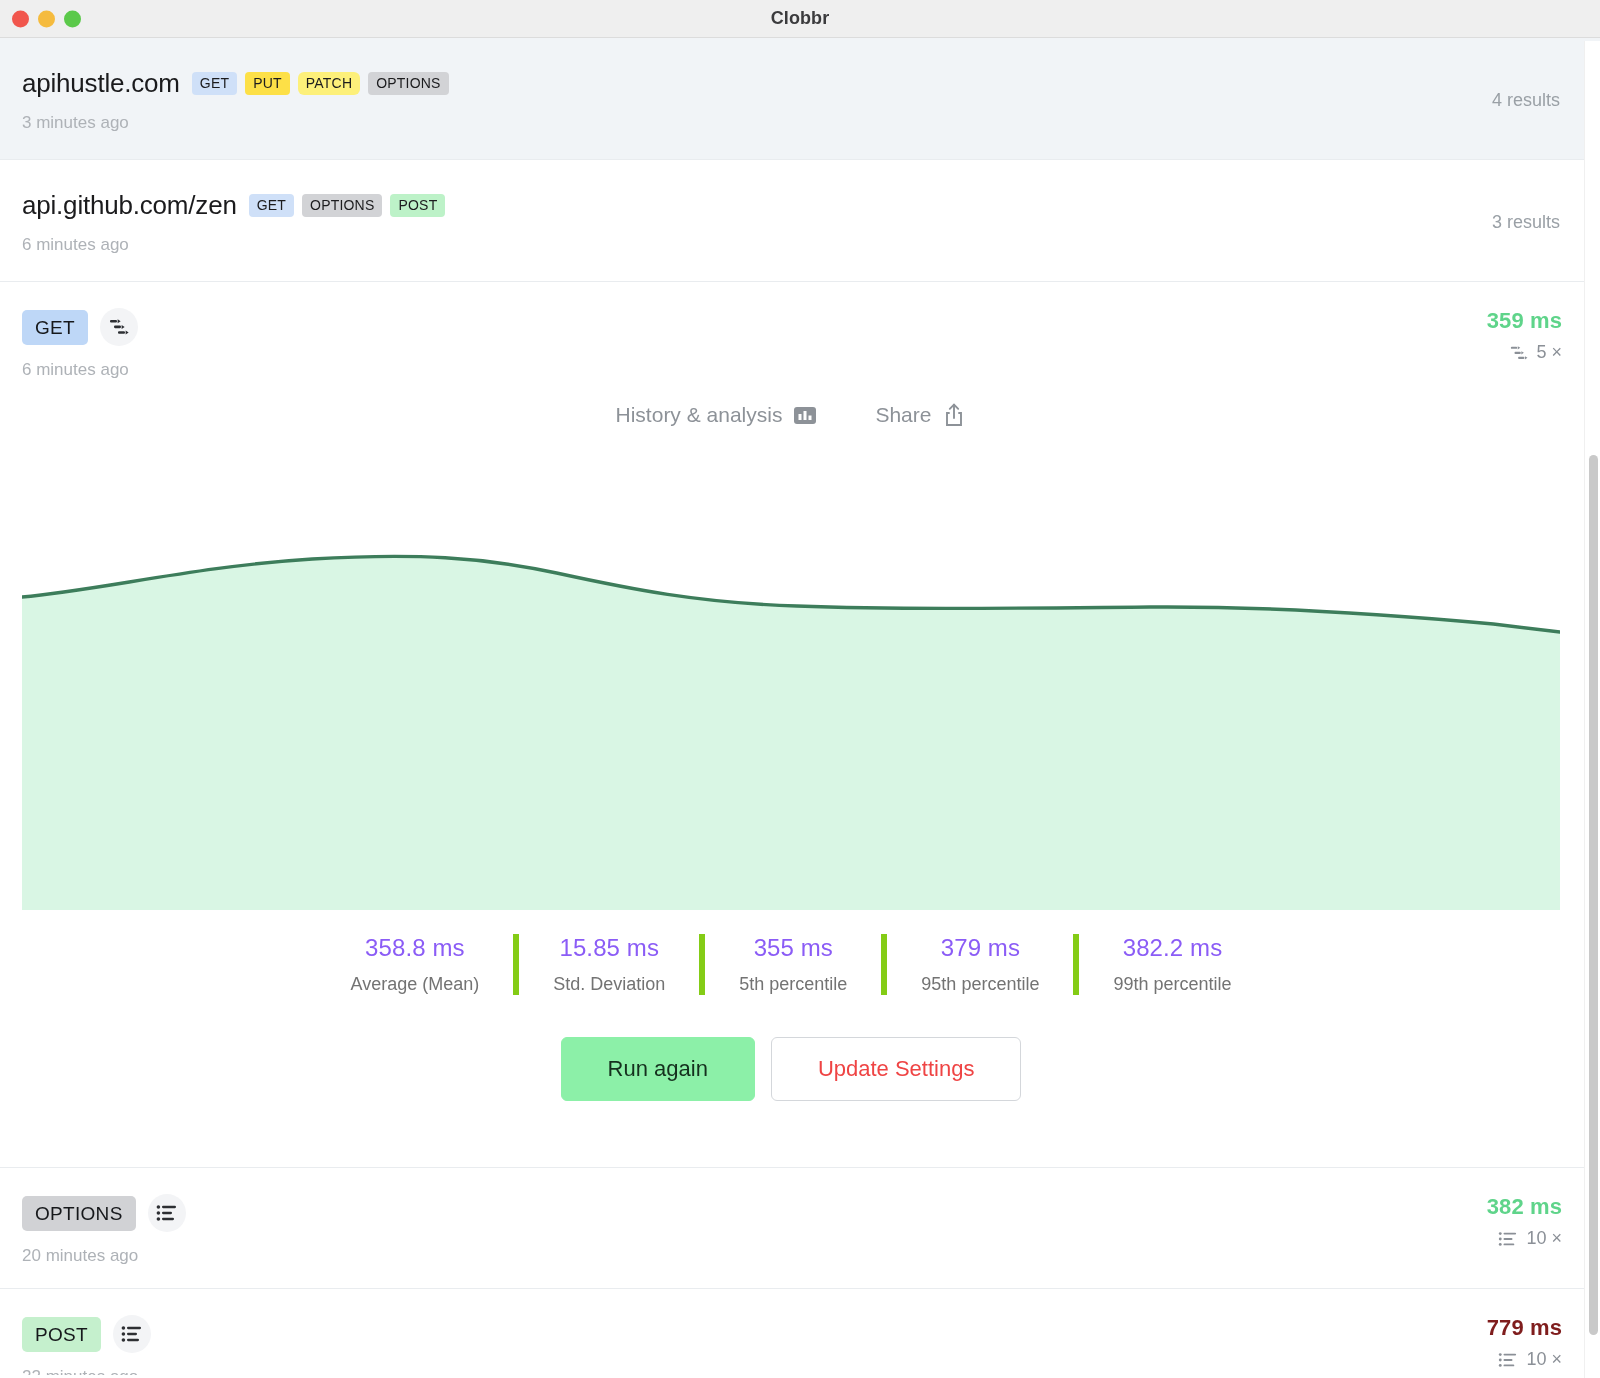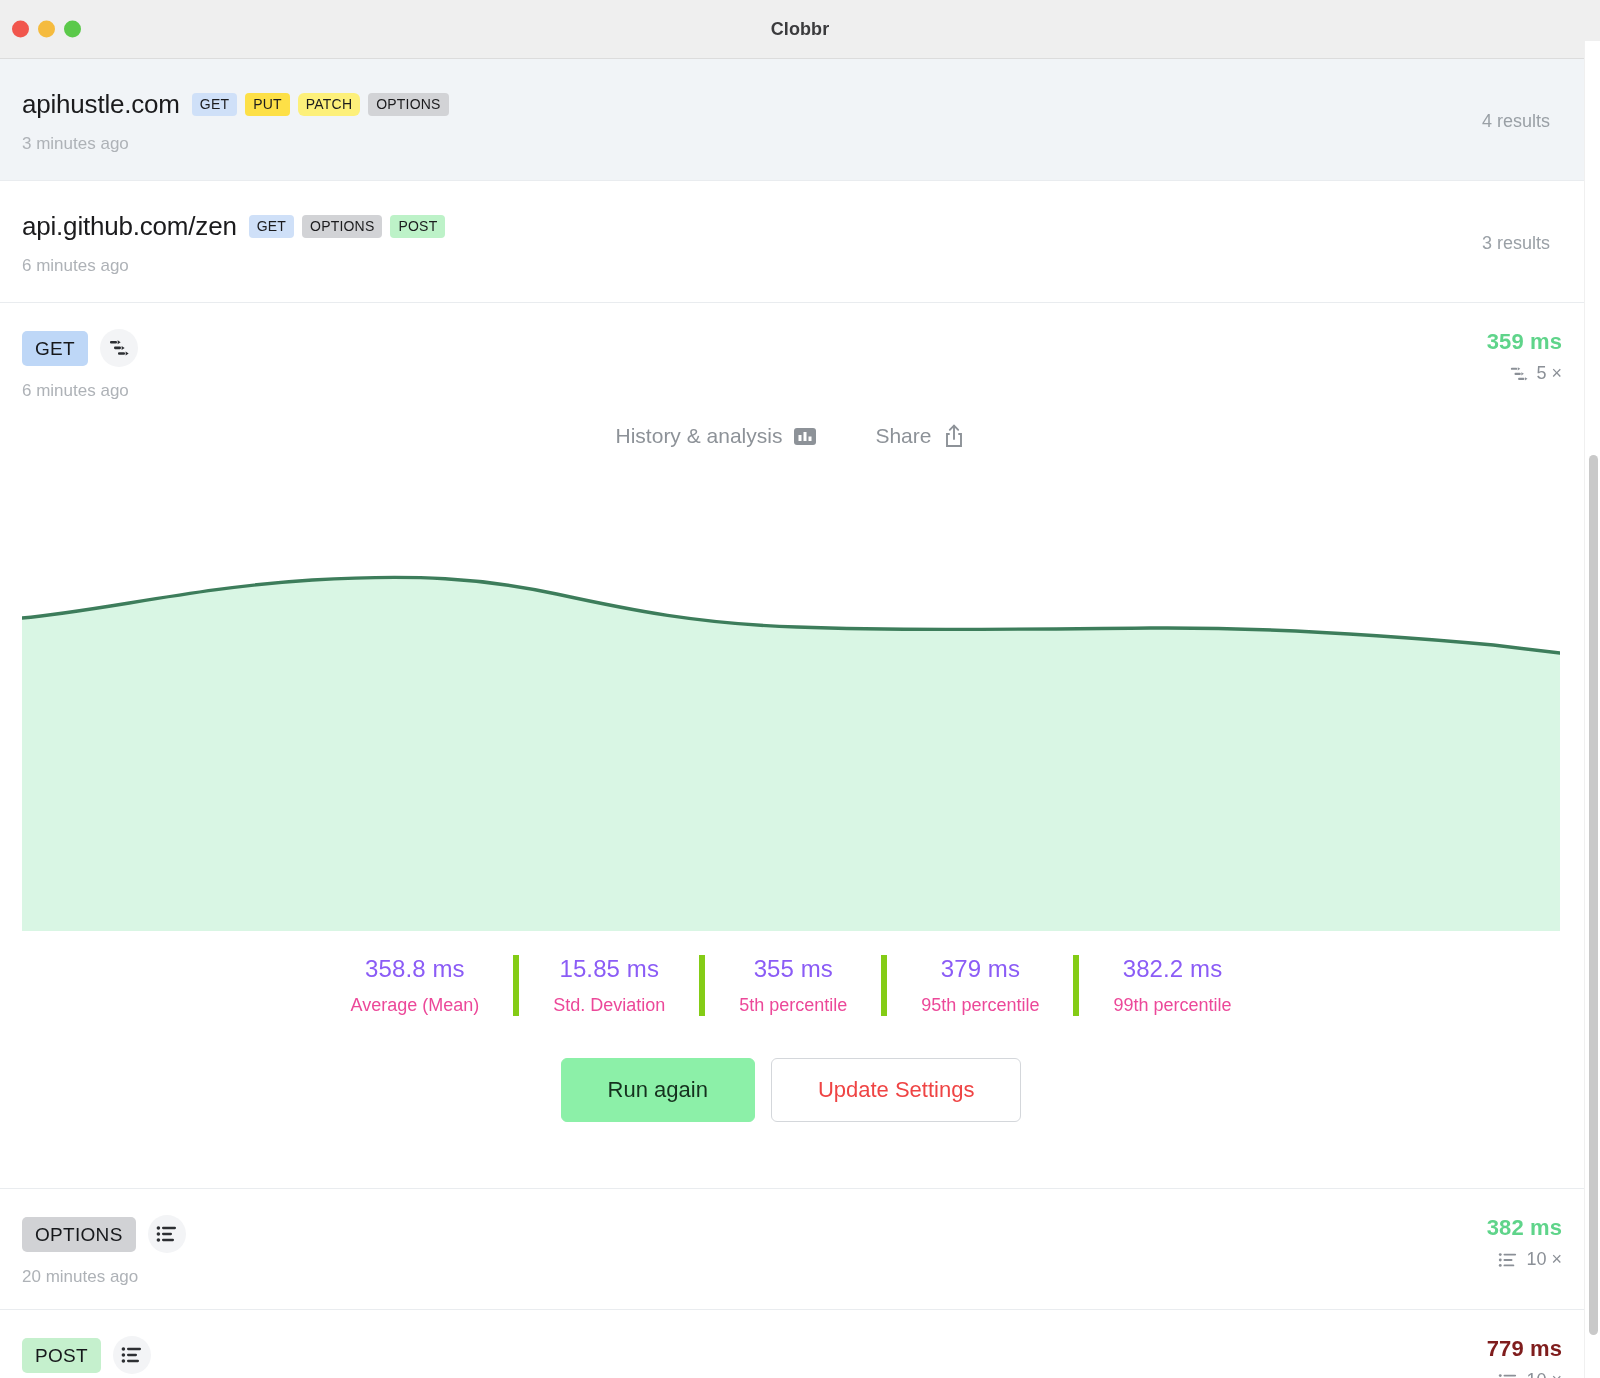--- a/index.html
+++ b/index.html
@@ -17,21 +17,21 @@
     position: relative;
     width: 1600px;
     height: 1378px;
     background: #ffffff;
     overflow: hidden;
   }
 
   
   .titlebar {
     position: relative;
-    height: 59px;
+    height: 38px;
     background: #efefef;
     border-bottom: 1px solid #dcdcdc;
     display: flex;
     align-items: center;
     justify-content: center;
   }
   .traffic {
     position: absolute;
     left: 12px;
     top: 50%;
@@ -98,21 +98,21 @@
   .badge.options { background: #d2d3d6; }
   .badge.post    { background: #bdf2c8; }
 
   .domain-time {
     margin-top: 14px;
     font-size: 17px;
     color: #aeb2b7;
   }
   .results-count {
     position: absolute;
-    right: 50px;
+    right: 40px;
     top: 52px;
     font-size: 18px;
     color: #9aa0a6;
   }
 
   
   .run-row {
     position: relative;
     padding: 26px 40px 22px 22px;
     background: #ffffff;
@@ -212,21 +212,21 @@
   }
   .stat:first-child { border-left: none; }
   .stat-value {
     font-size: 24px;
     color: #8b5cf6;
     letter-spacing: .1px;
   }
   .stat-label {
     margin-top: 12px;
     font-size: 18px;
-    color: #ec4899;
+    color: #737373;
   }
 
   
   .btn-row {
     display: flex;
     justify-content: center;
     gap: 16px;
     margin-top: 42px;
     padding-bottom: 44px;
   }

